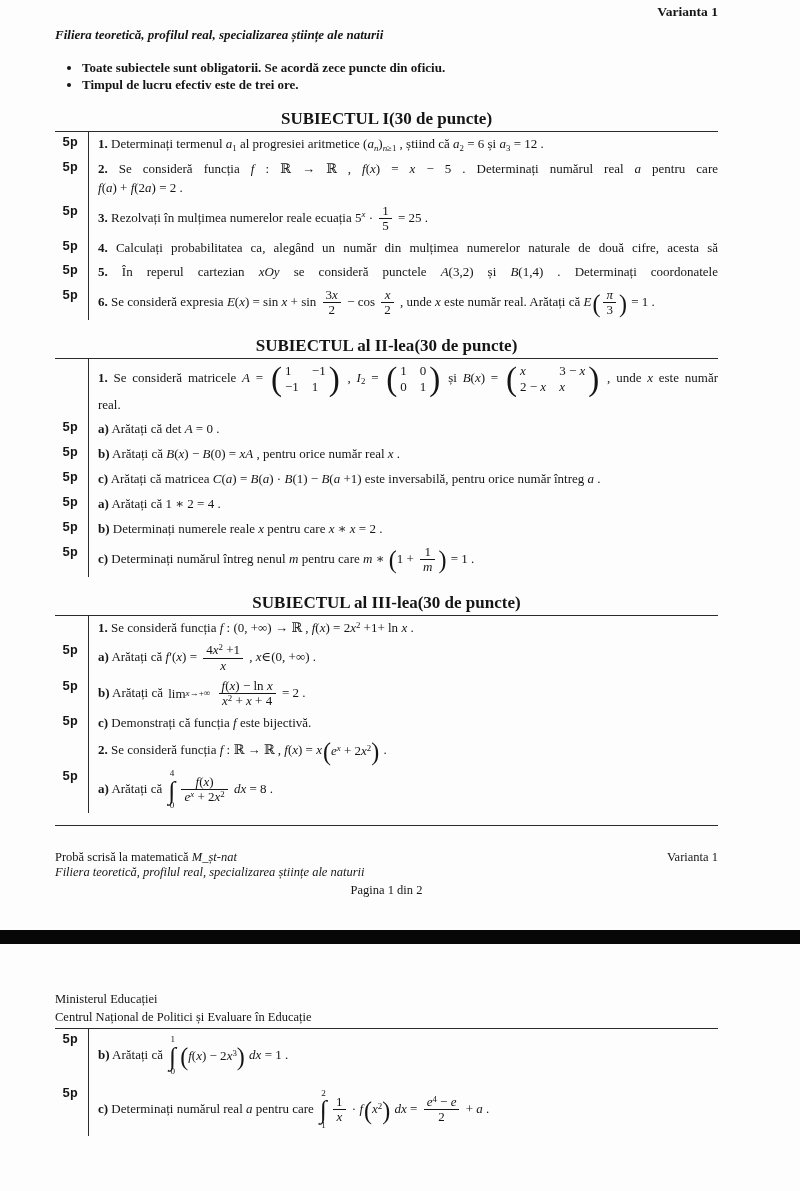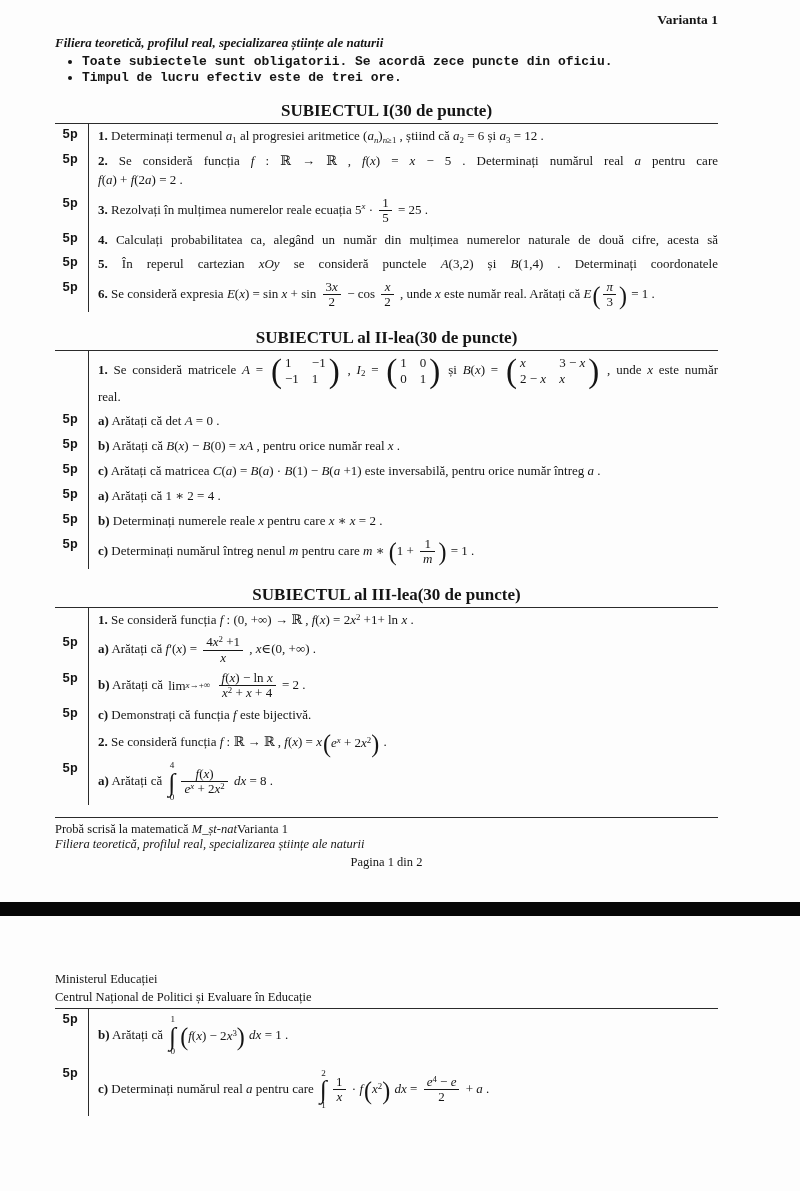--- a/index.html
+++ b/index.html
@@ -2,24 +2,24 @@
 <html><head>
 <meta charset="utf-8">
 <style>
   html,body{margin:0;padding:0;}
   body{
     width:800px;height:1191px;overflow:hidden;
     background:#fdfdfd;color:#151515;
     font-family:"Liberation Serif","DejaVu Serif",serif;
     font-size:13px;
   }
-  .inner{padding:8px 82px 0 55px;}
+  .inner{padding:0 82px 0 55px;}
   .variant{text-align:right;font-weight:bold;padding-top:4px;font-size:13.5px;}
   .filiera{font-style:italic;font-weight:bold;margin-top:7px;font-size:13px;}
-  ul.bullets{margin:3px 0 0 0;padding-left:27px;font-weight:bold;font-size:13px;list-style:disc;font-family:Liberation Mono, monospace;}
+  ul.bullets{margin:17px 0 0 0;padding-left:27px;font-weight:bold;font-size:13px;list-style:disc;}
   ul.bullets li{margin:1px 0;}
   .sec-head{display:flex;justify-content:center;font-weight:bold;font-size:17px;margin-top:16px;padding-bottom:2px;}
   .sec-body{border-top:1.6px solid #2b2b2b;}
   .row{display:flex;align-items:stretch;}
   .marks{flex:0 0 30px;border-right:1.3px solid #2b2b2b;font-weight:bold;text-align:center;padding:3px 3px 0 0;font-family:Liberation Mono, monospace;}
   .content{flex:1;padding:3px 0 3px 9px;}
   .line{line-height:1.45;}
   .line.j{text-align:justify;text-align-last:justify;}
   i{font-style:italic;}
   b{font-weight:bold;}
@@ -34,21 +34,21 @@
   .matp{font-size:2.55em;line-height:1;font-weight:300;transform:scaleY(1.04);}
   .mtbl{display:inline-grid;grid-template-columns:auto auto;column-gap:13px;row-gap:0;text-align:center;padding:0 3px;}
   .mcell{line-height:1.25;}
   .intw{display:inline-flex;flex-direction:column;align-items:center;vertical-align:middle;margin:0 3px;line-height:1;}
   .ihi,.ilo{font-size:0.7em;line-height:1.05;}
   .isym{font-size:1.95em;line-height:0.88;}
   .limw{display:inline-flex;flex-direction:row;align-items:center;vertical-align:middle;margin:8px 2px;}
   .ltop{line-height:1.05;}
   .lun{font-size:0.7em;line-height:1.05;}
   .footer{border-top:1.6px solid #2b2b2b;margin-top:12px;padding-top:4px;font-size:12.5px;}
-  .foot-row{display:flex;}
+  .foot-row{display:flex;justify-content:space-between;margin-top:20px;}
   .foot-it{font-style:italic;}
   .foot-page{text-align:center;margin-top:3px;}
   .pagebreak{width:800px;height:14px;background:#070707;margin-top:32px;}
   .page2-head{text-align:left;margin-top:47px;font-size:12.5px;line-height:1.4;}
   .page2-body{border-top:1.6px solid #2b2b2b;margin-top:2px;}
   .page2-body .content{padding-top:6px;padding-bottom:6px;}
 </style>
 </head>
 <body>
 

